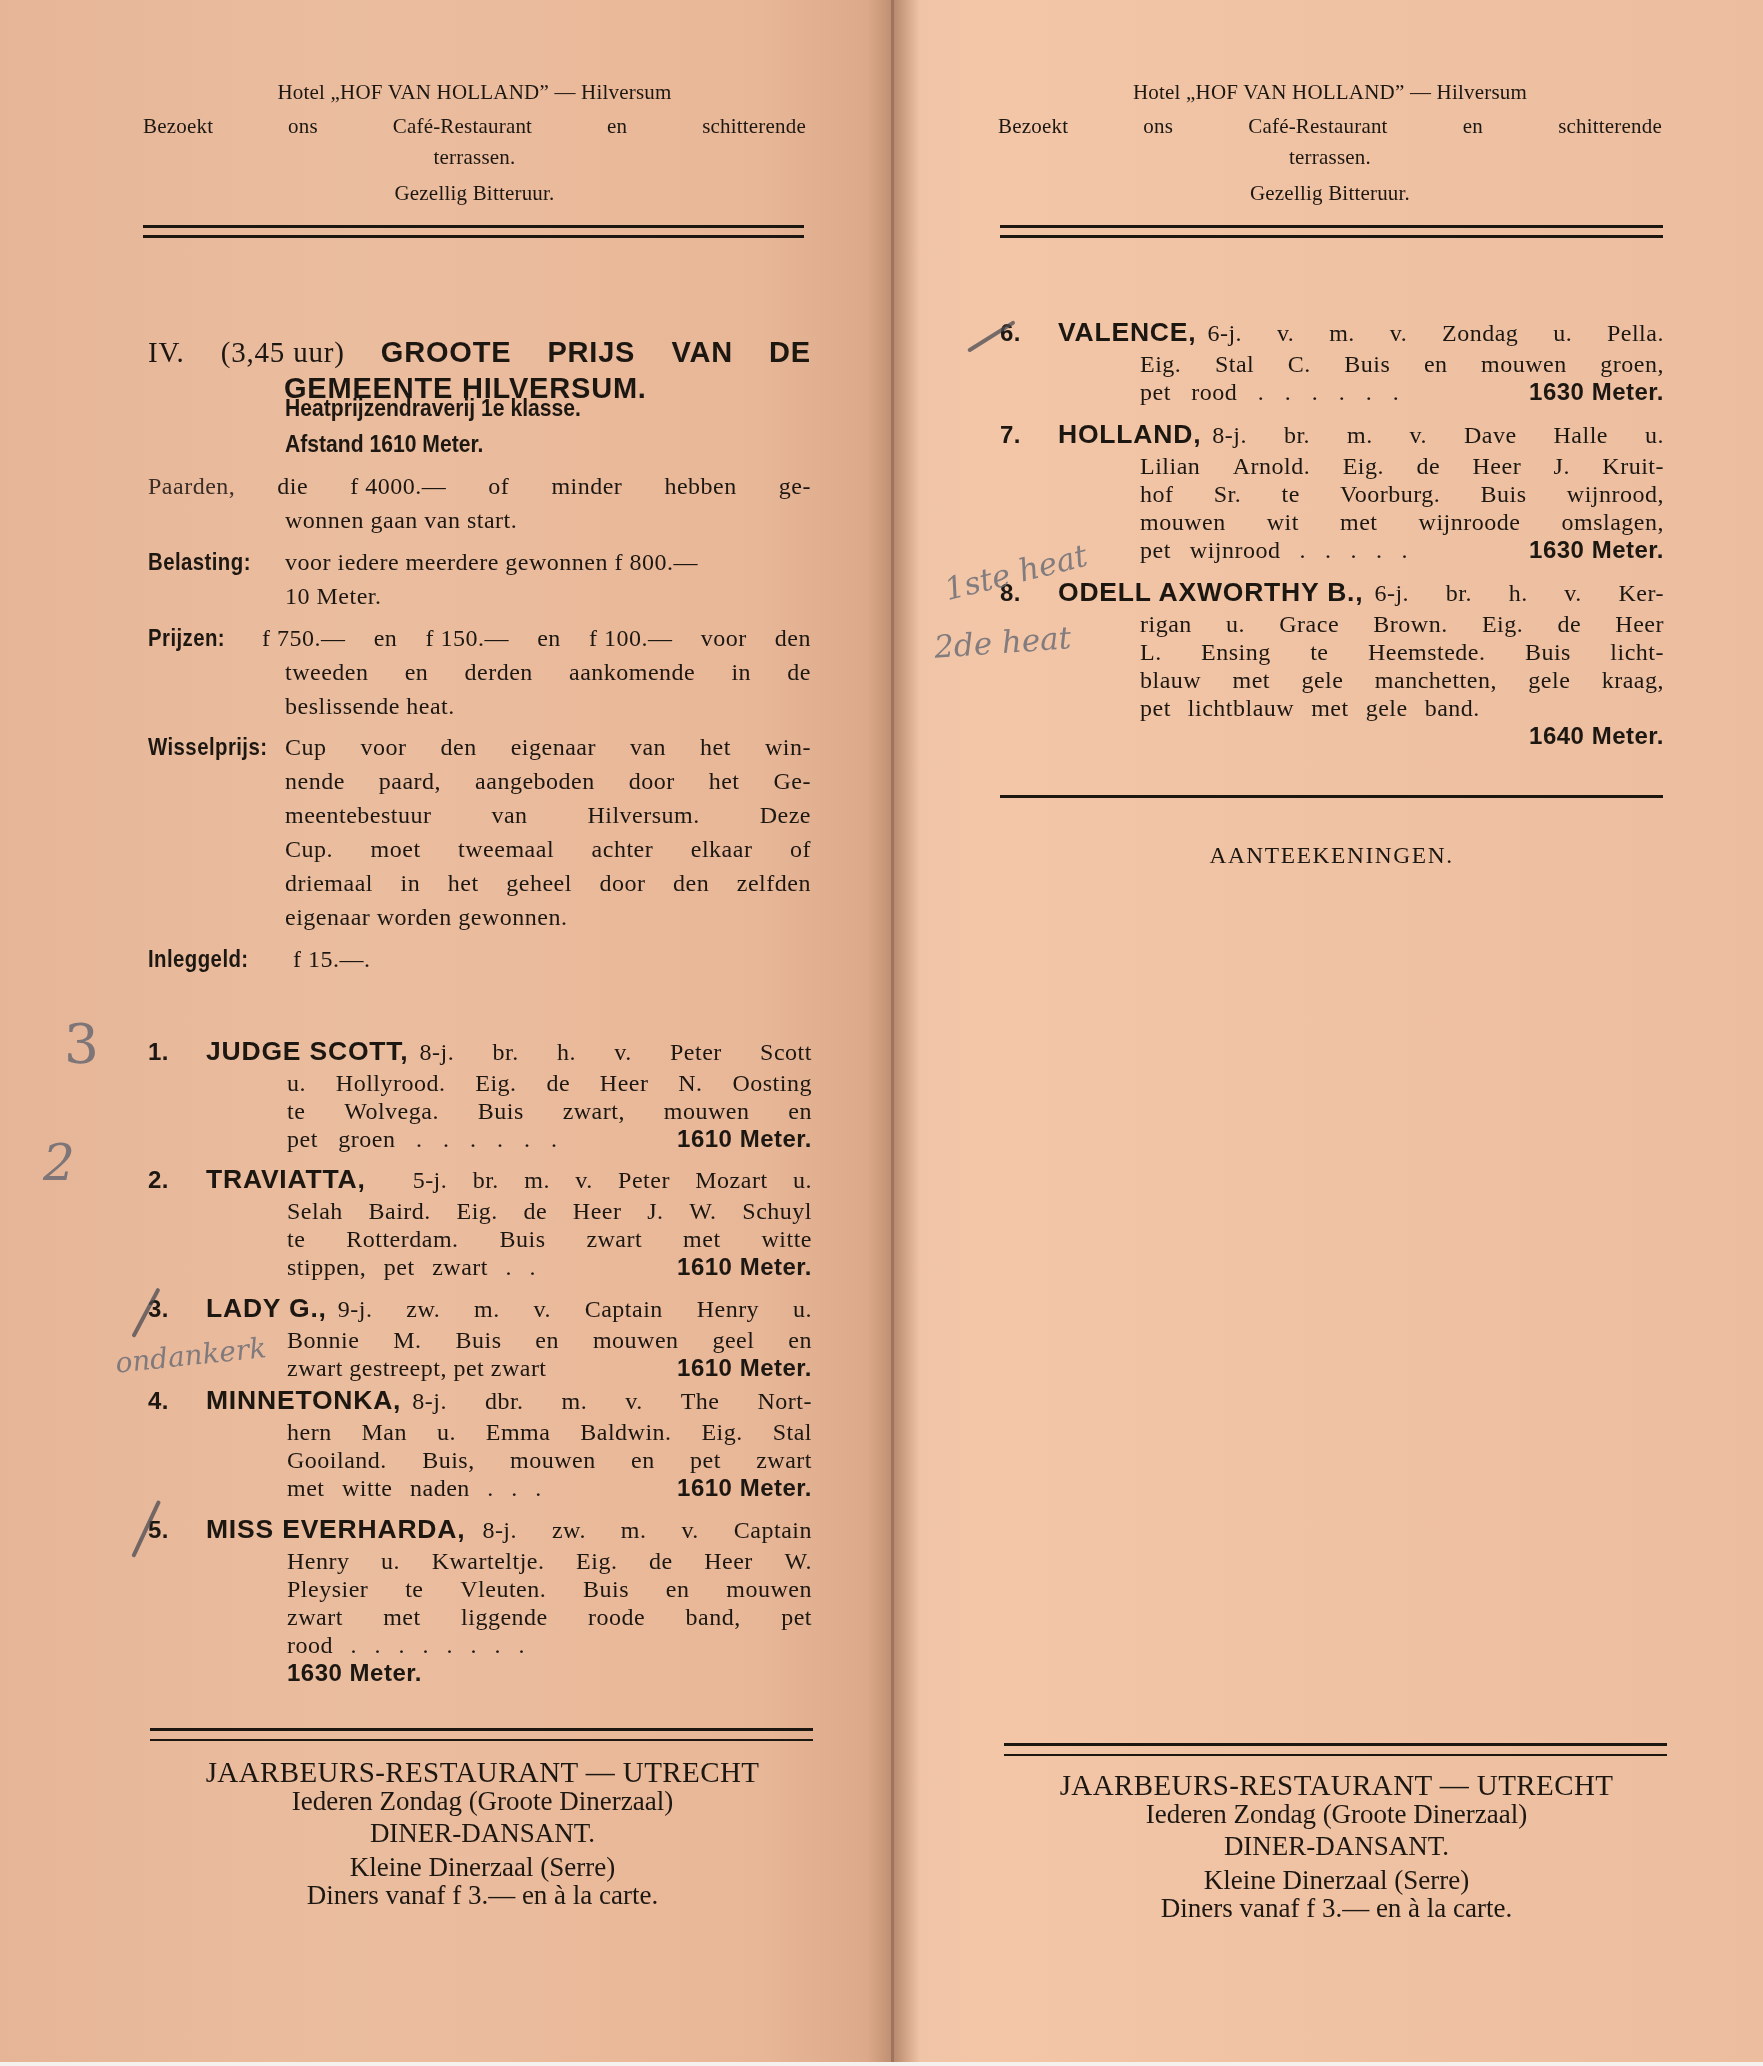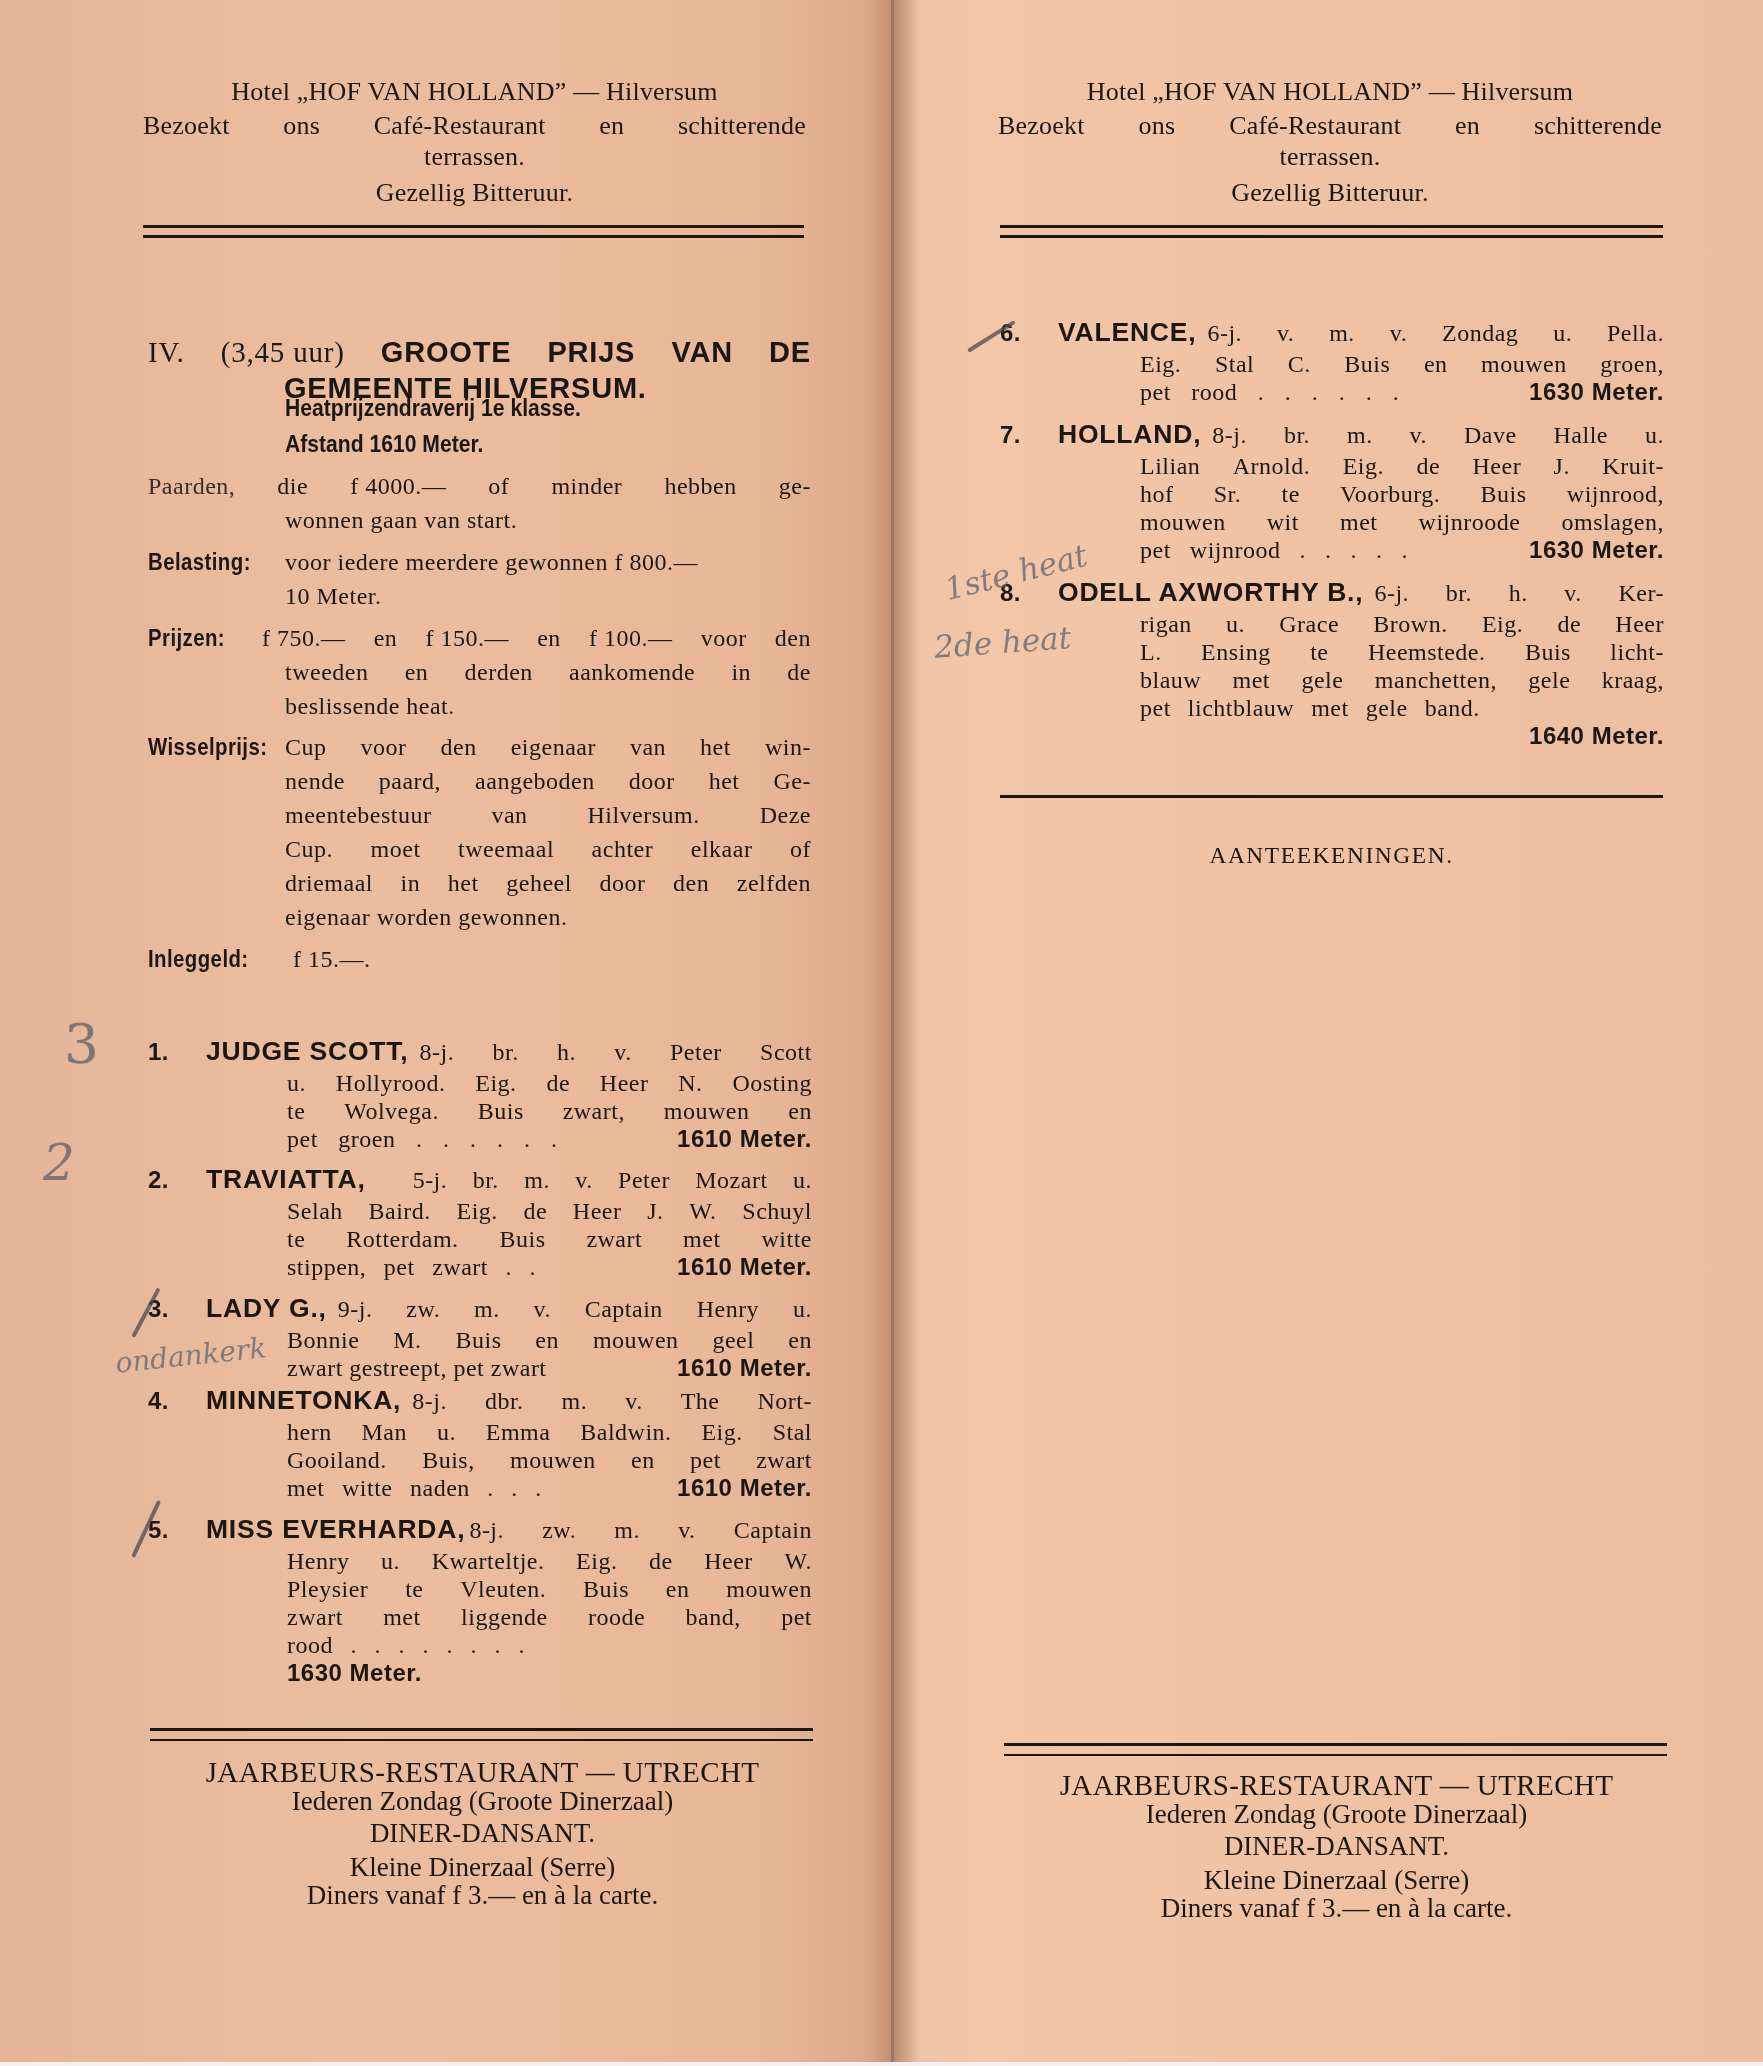--- a/index.html
+++ b/index.html
@@ -14,21 +14,21 @@
   }
   .page.left  { left:0; width:894px;
     background:linear-gradient(90deg,#e6b597 0%,#ebbd9f 40%,#e8b797 85%,#dcaa8a 97%,#bd8d70 100%); }
   .page.right { left:894px; width:870px;
     background:linear-gradient(90deg,#b98a6d 0%,#f0c4a6 3%,#f2c6a7 10%,#efc2a3 50%,#ecbe9f 100%); }
   .spine { position:absolute; left:891px; top:0; width:3.1px; height:2066px; background:#8f6a55; opacity:.7; }
   .bottom-edge { position:absolute; left:0; top:2062px; width:1764px; height:3.9px; background:#f4f1ee; }
 
   .abs { position:absolute; }
   .center { text-align:center; }
-  .hdr { font-size:26px; line-height:34px; letter-spacing:0.2px; }
+  .hdr { font-size:21px; line-height:34px; letter-spacing:0.2px; }
   .justify-line { display:flex; justify-content:space-between; }
 
   .rule { position:absolute; height:3.1px; background:#1d1712; }
   .rule.thin { height:2.3px; }
 
   .race-title { font-family:"Liberation Sans Narrow","Liberation Sans","DejaVu Sans",sans-serif; font-weight:bold; font-size:29px; line-height:36px; letter-spacing:0.8px; }
   .race-sub { font-family:"Liberation Sans","DejaVu Sans",sans-serif; font-weight:bold; font-size:24px; line-height:34px; transform:scaleX(.88); transform-origin:left; }
   .body { font-size:24px; line-height:34px; letter-spacing:0.5px; }
   .lbl { font-family:"Liberation Sans","DejaVu Sans",sans-serif; font-weight:bold; font-size:24px; transform:scaleX(.85); transform-origin:left; display:inline-block; }
   .horse-name { font-family:"Liberation Sans","DejaVu Sans",sans-serif; font-weight:bold; font-size:26.5px; letter-spacing:0.8px; }
@@ -306,21 +306,21 @@
     </div>
     <div class="just" style="padding-left:139px; line-height:28px;">
       <span style="word-spacing:11px;">met witte naden . . .</span>
       <span class="meter">1610 Meter.</span>
     </div>
   </div>
 
   <div>
     <div style="display:flex; align-items:baseline;">
       <span class="entry-num" style="width:58px; flex:none;">5.</span>
-      <span class="horse-name" style="margin-right:4px;">MISS EVERHARDA,</span>
+      <span class="horse-name" style="margin-right:17px;">MISS EVERHARDA,</span>
       <span class="just" style="flex:1;">
         <span>8-j.</span>
         <span>zw.</span>
         <span>m.</span>
         <span>v.</span>
         <span>Captain</span>
       </span>
     </div>
     <div class="just" style="padding-left:139px; line-height:28px;">
       <span>Henry</span>

